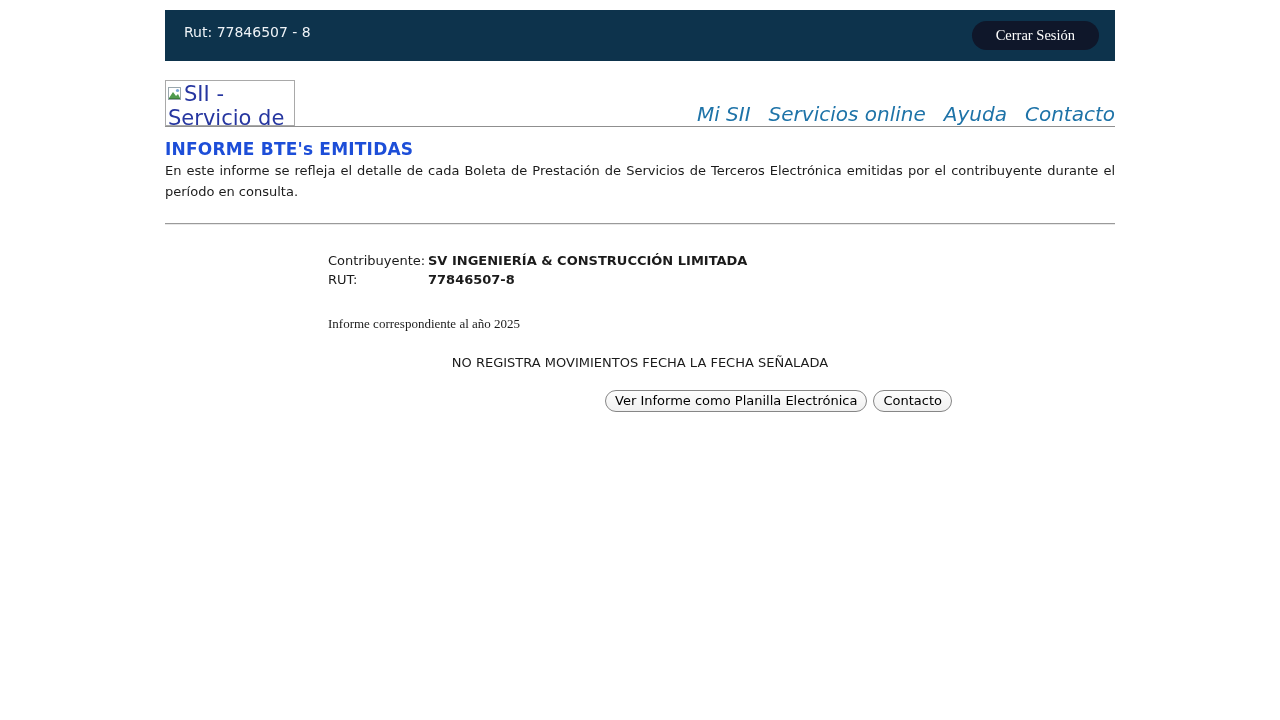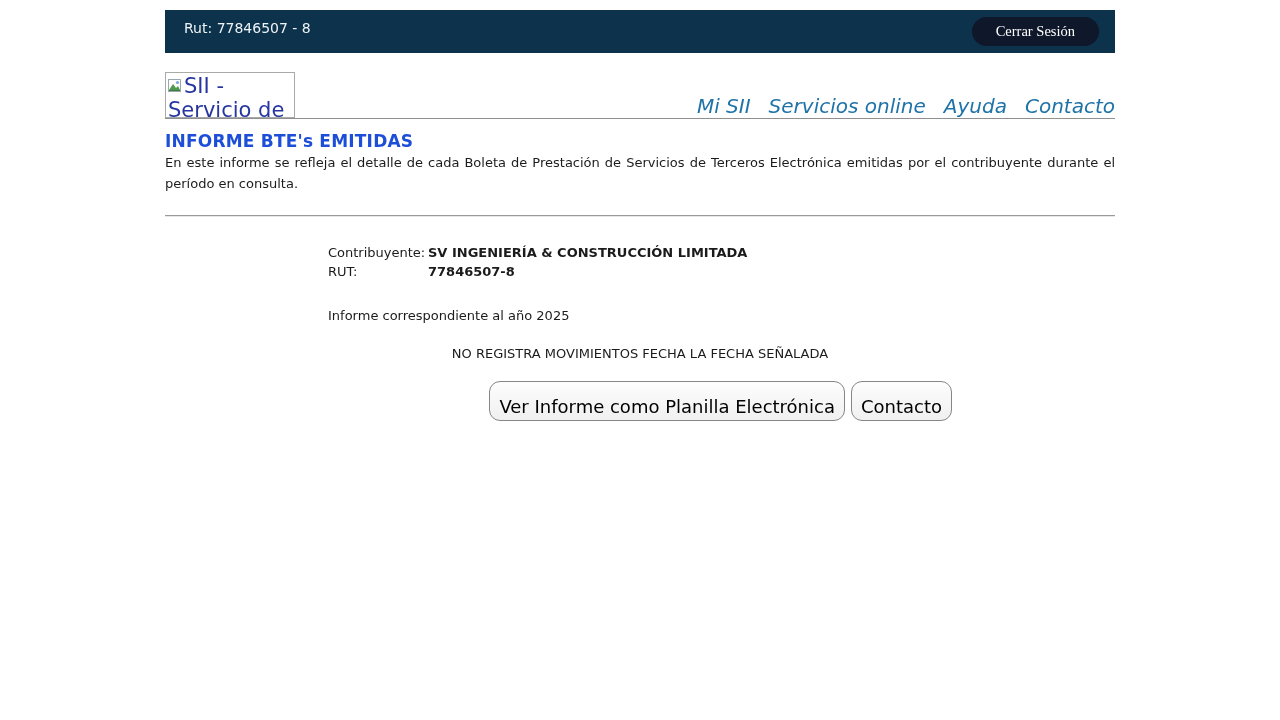--- a/index.html
+++ b/index.html
@@ -15,21 +15,21 @@
     overflow: hidden;
     background: #ffffff;
   }
   .container {
     width: 950px;
     margin: 0 auto;
   }
   
   .topbar {
     margin-top: 10px;
-    height: 43px;
+    height: 51px;
     background: #0d334c;
     display: flex;
     align-items: center;
     justify-content: space-between;
     padding: 0 16px 0 19px;
     box-sizing: border-box;
   }
   .rut-label {
     color: #eef3f7;
     font-size: 14px;
@@ -134,40 +134,41 @@
     width: 100px;
     white-space: nowrap;
   }
   .fields-table td.f-value {
     font-weight: bold;
     white-space: nowrap;
   }
   .period-line {
     margin: 27px 0 0 0;
     font-size: 13px;
+    font-family: Liberation Serif, serif;
   }
   .empty-message {
     margin: 23px 0 0 0;
     text-align: center;
     font-size: 13px;
   }
   .button-row {
     display: flex;
     justify-content: flex-end;
     gap: 6px;
     margin-top: 20px;
   }
   .form-btn {
     font-family: inherit;
-    font-size: 18px;
+    font-size: 13px;
     color: #000000;
     background: linear-gradient(#fdfdfd, #f0f0f0);
     border: 1px solid #868686;
     border-radius: 11px;
-    padding: 14px 9px 3px 9px;
+    padding: 2px 9px 3px 9px;
     cursor: pointer;
     white-space: nowrap;
   }
 </style>
 </head>
 <body>
 
 <div class="page">
   <div class="container">
 

